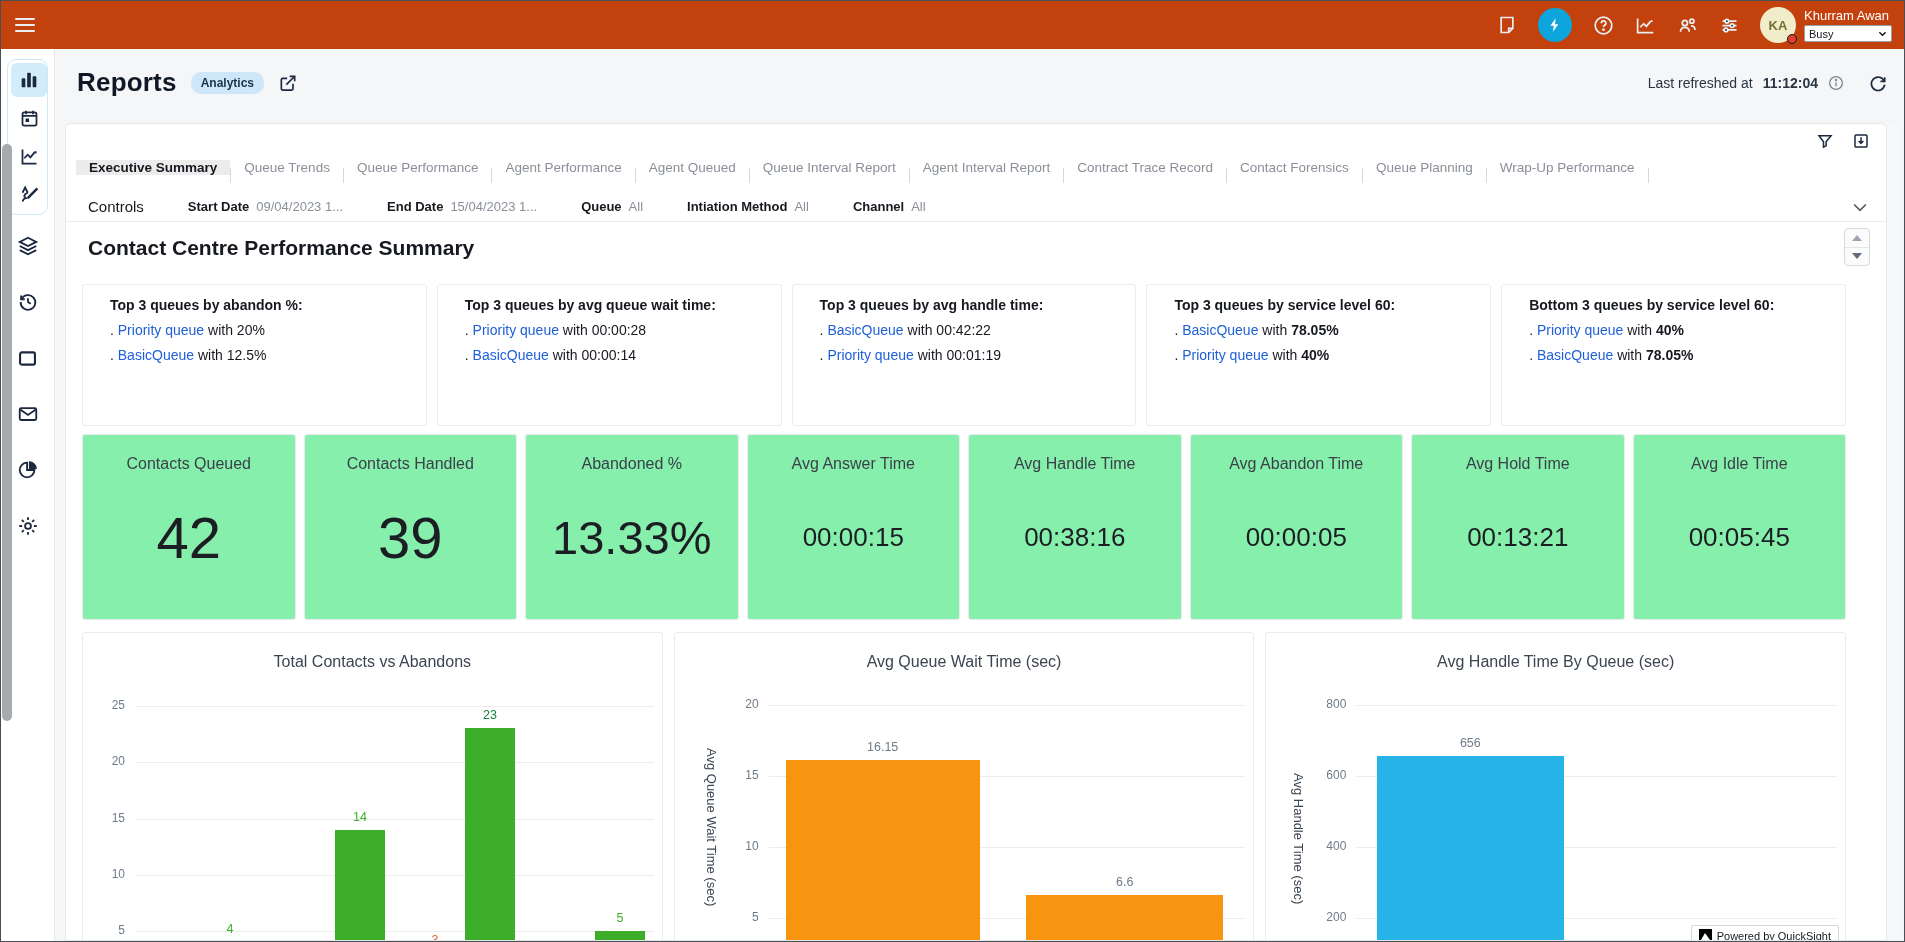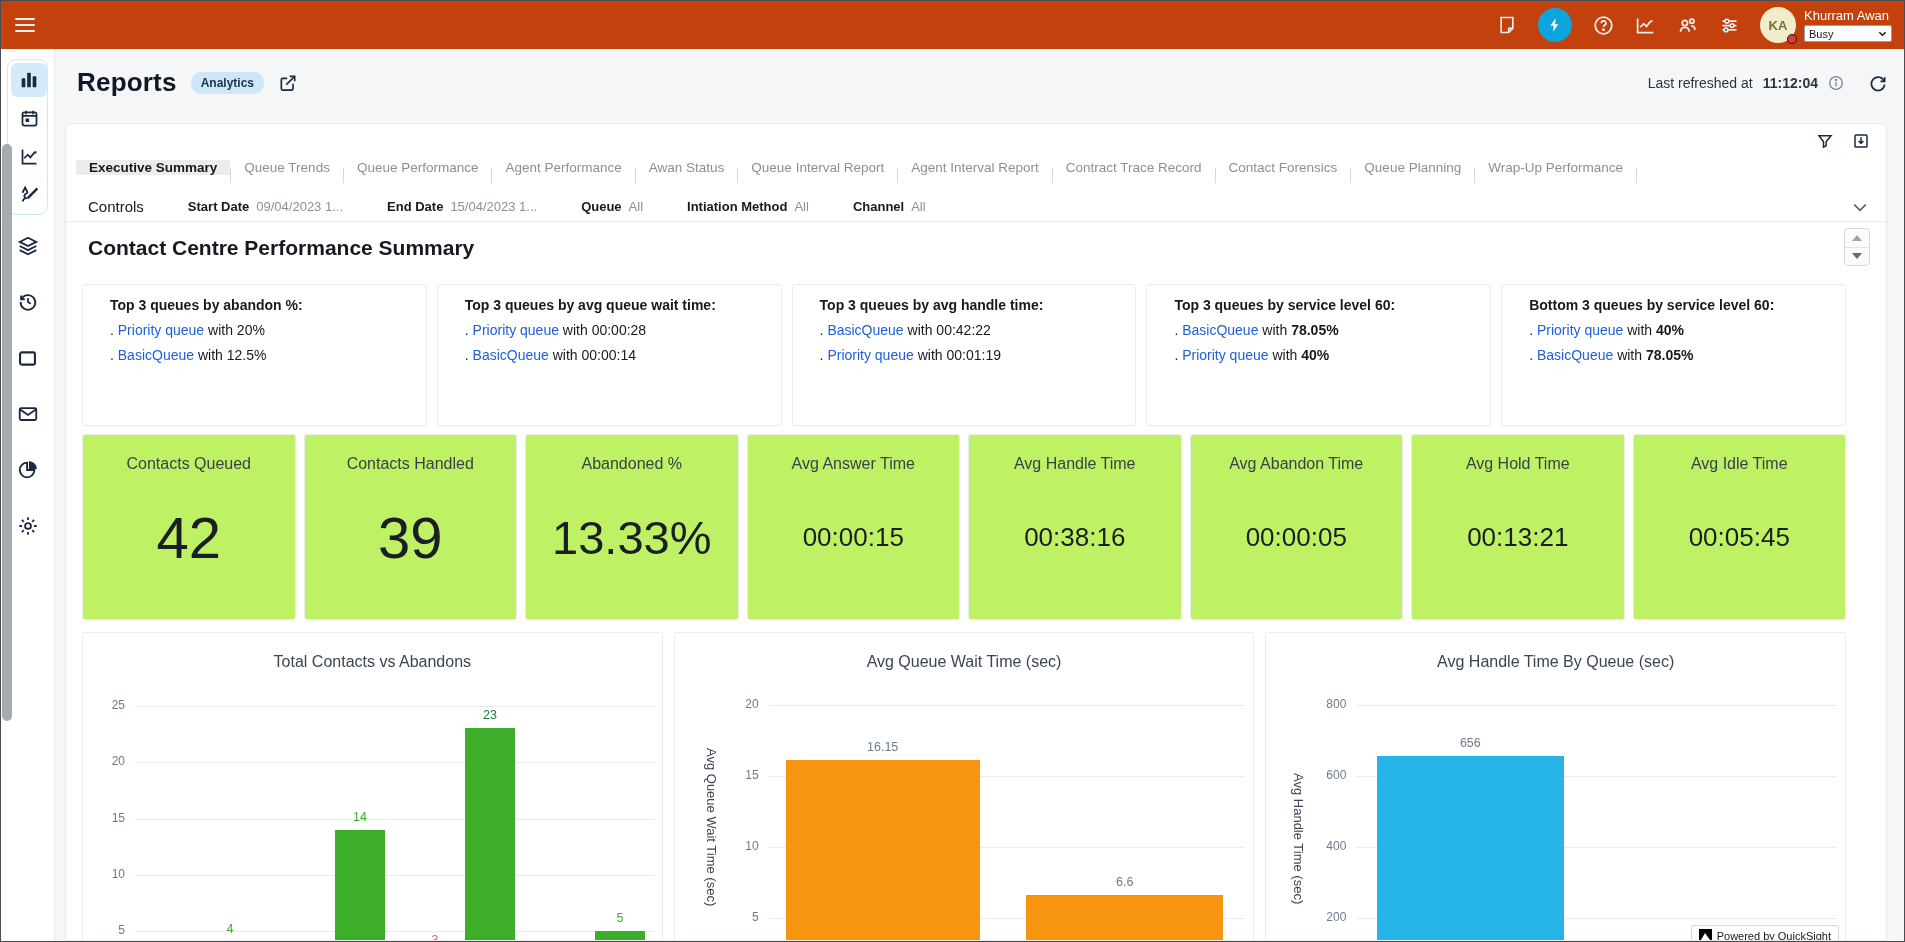--- a/index.html
+++ b/index.html
@@ -74,21 +74,21 @@
   
   .sum-row { position:absolute; top:160px; left:16px; right:40px; display:flex; gap:10px; }
   .sum-card { flex:1; height:142px; background:#fff; border:1px solid #e9ebed; border-radius:3px; padding:12px 27px; }
   .sum-title { font-size:14px; font-weight:bold; color:#16191f; margin-bottom:4px; }
   .sum-item { font-size:14px; margin-top:9px; color:#16191f; }
   .q-link { color:#1f5fd9; font-weight:normal; cursor:pointer; }
   .v-bold { font-weight:bold; }
 
   
   .kpi-row { position:absolute; top:310px; left:16px; right:40px; display:flex; gap:8px; }
-  .kpi-card { flex:1; height:186px; background:#bef264; border:1px solid #e9ebed; border-radius:3px; display:flex; flex-direction:column; align-items:center; }
+  .kpi-card { flex:1; height:186px; background:#86efac; border:1px solid #e9ebed; border-radius:3px; display:flex; flex-direction:column; align-items:center; }
   .kpi-label { margin-top:20px; font-size:16px; color:#3a4149; }
   .kpi-value { flex:1; display:flex; align-items:center; color:#1b1e22; padding-bottom:18px; }
   .kpi-value.xl { font-size:58px; }
   .kpi-value.lg { font-size:47px; }
   .kpi-value.md { font-size:26px; }
 
   
   .chart-row { position:absolute; top:508px; left:16px; right:40px; display:flex; gap:11px; }
   .chart-card { flex:1; height:440px; position:relative; background:#fff; border:1px solid #e9ebed; border-radius:3px; overflow:hidden; }
   .chart-title { position:absolute; top:20px; left:0; right:0; text-align:center; font-size:16px; color:#3b4552; }
@@ -299,21 +299,21 @@
 
   <div class="tabs">
     <div class="tab active">Executive Summary</div>
     <div class="tab-div"></div>
     <div class="tab">Queue Trends</div>
     <div class="tab-div"></div>
     <div class="tab">Queue Performance</div>
     <div class="tab-div"></div>
     <div class="tab">Agent Performance</div>
     <div class="tab-div"></div>
-    <div class="tab">Awan Status</div>
+    <div class="tab">Agent Queued</div>
     <div class="tab-div"></div>
     <div class="tab">Queue Interval Report</div>
     <div class="tab-div"></div>
     <div class="tab">Agent Interval Report</div>
     <div class="tab-div"></div>
     <div class="tab">Contract Trace Record</div>
     <div class="tab-div"></div>
     <div class="tab">Contact Forensics</div>
     <div class="tab-div"></div>
     <div class="tab">Queue Planning</div>

